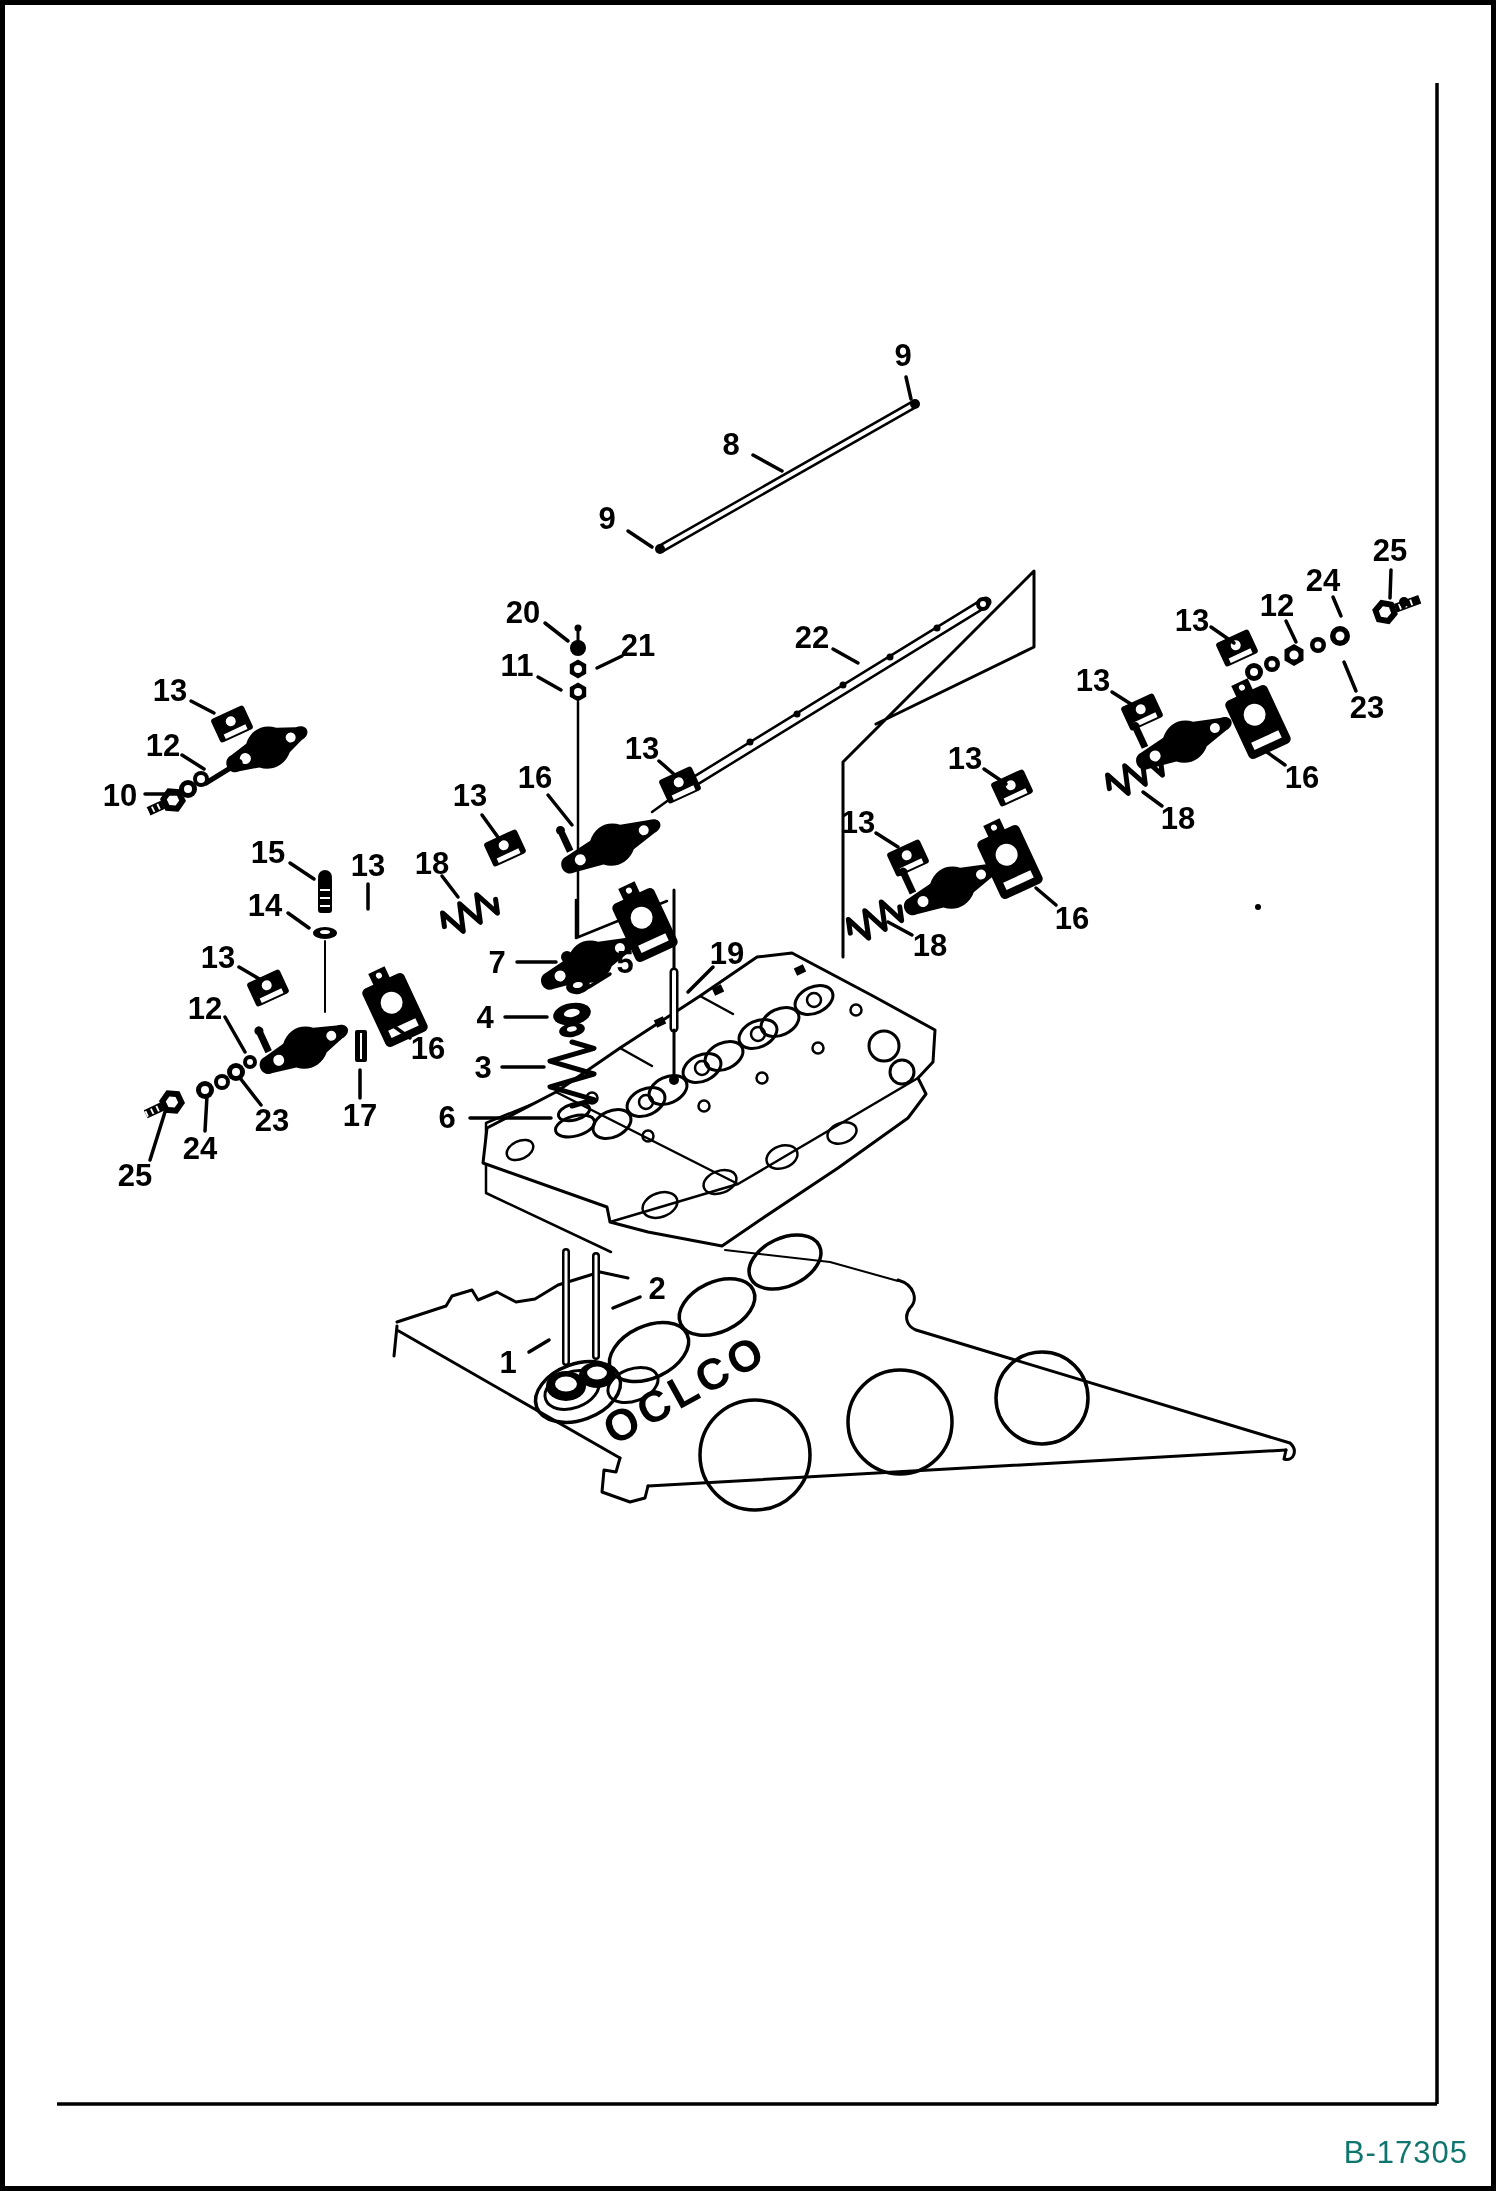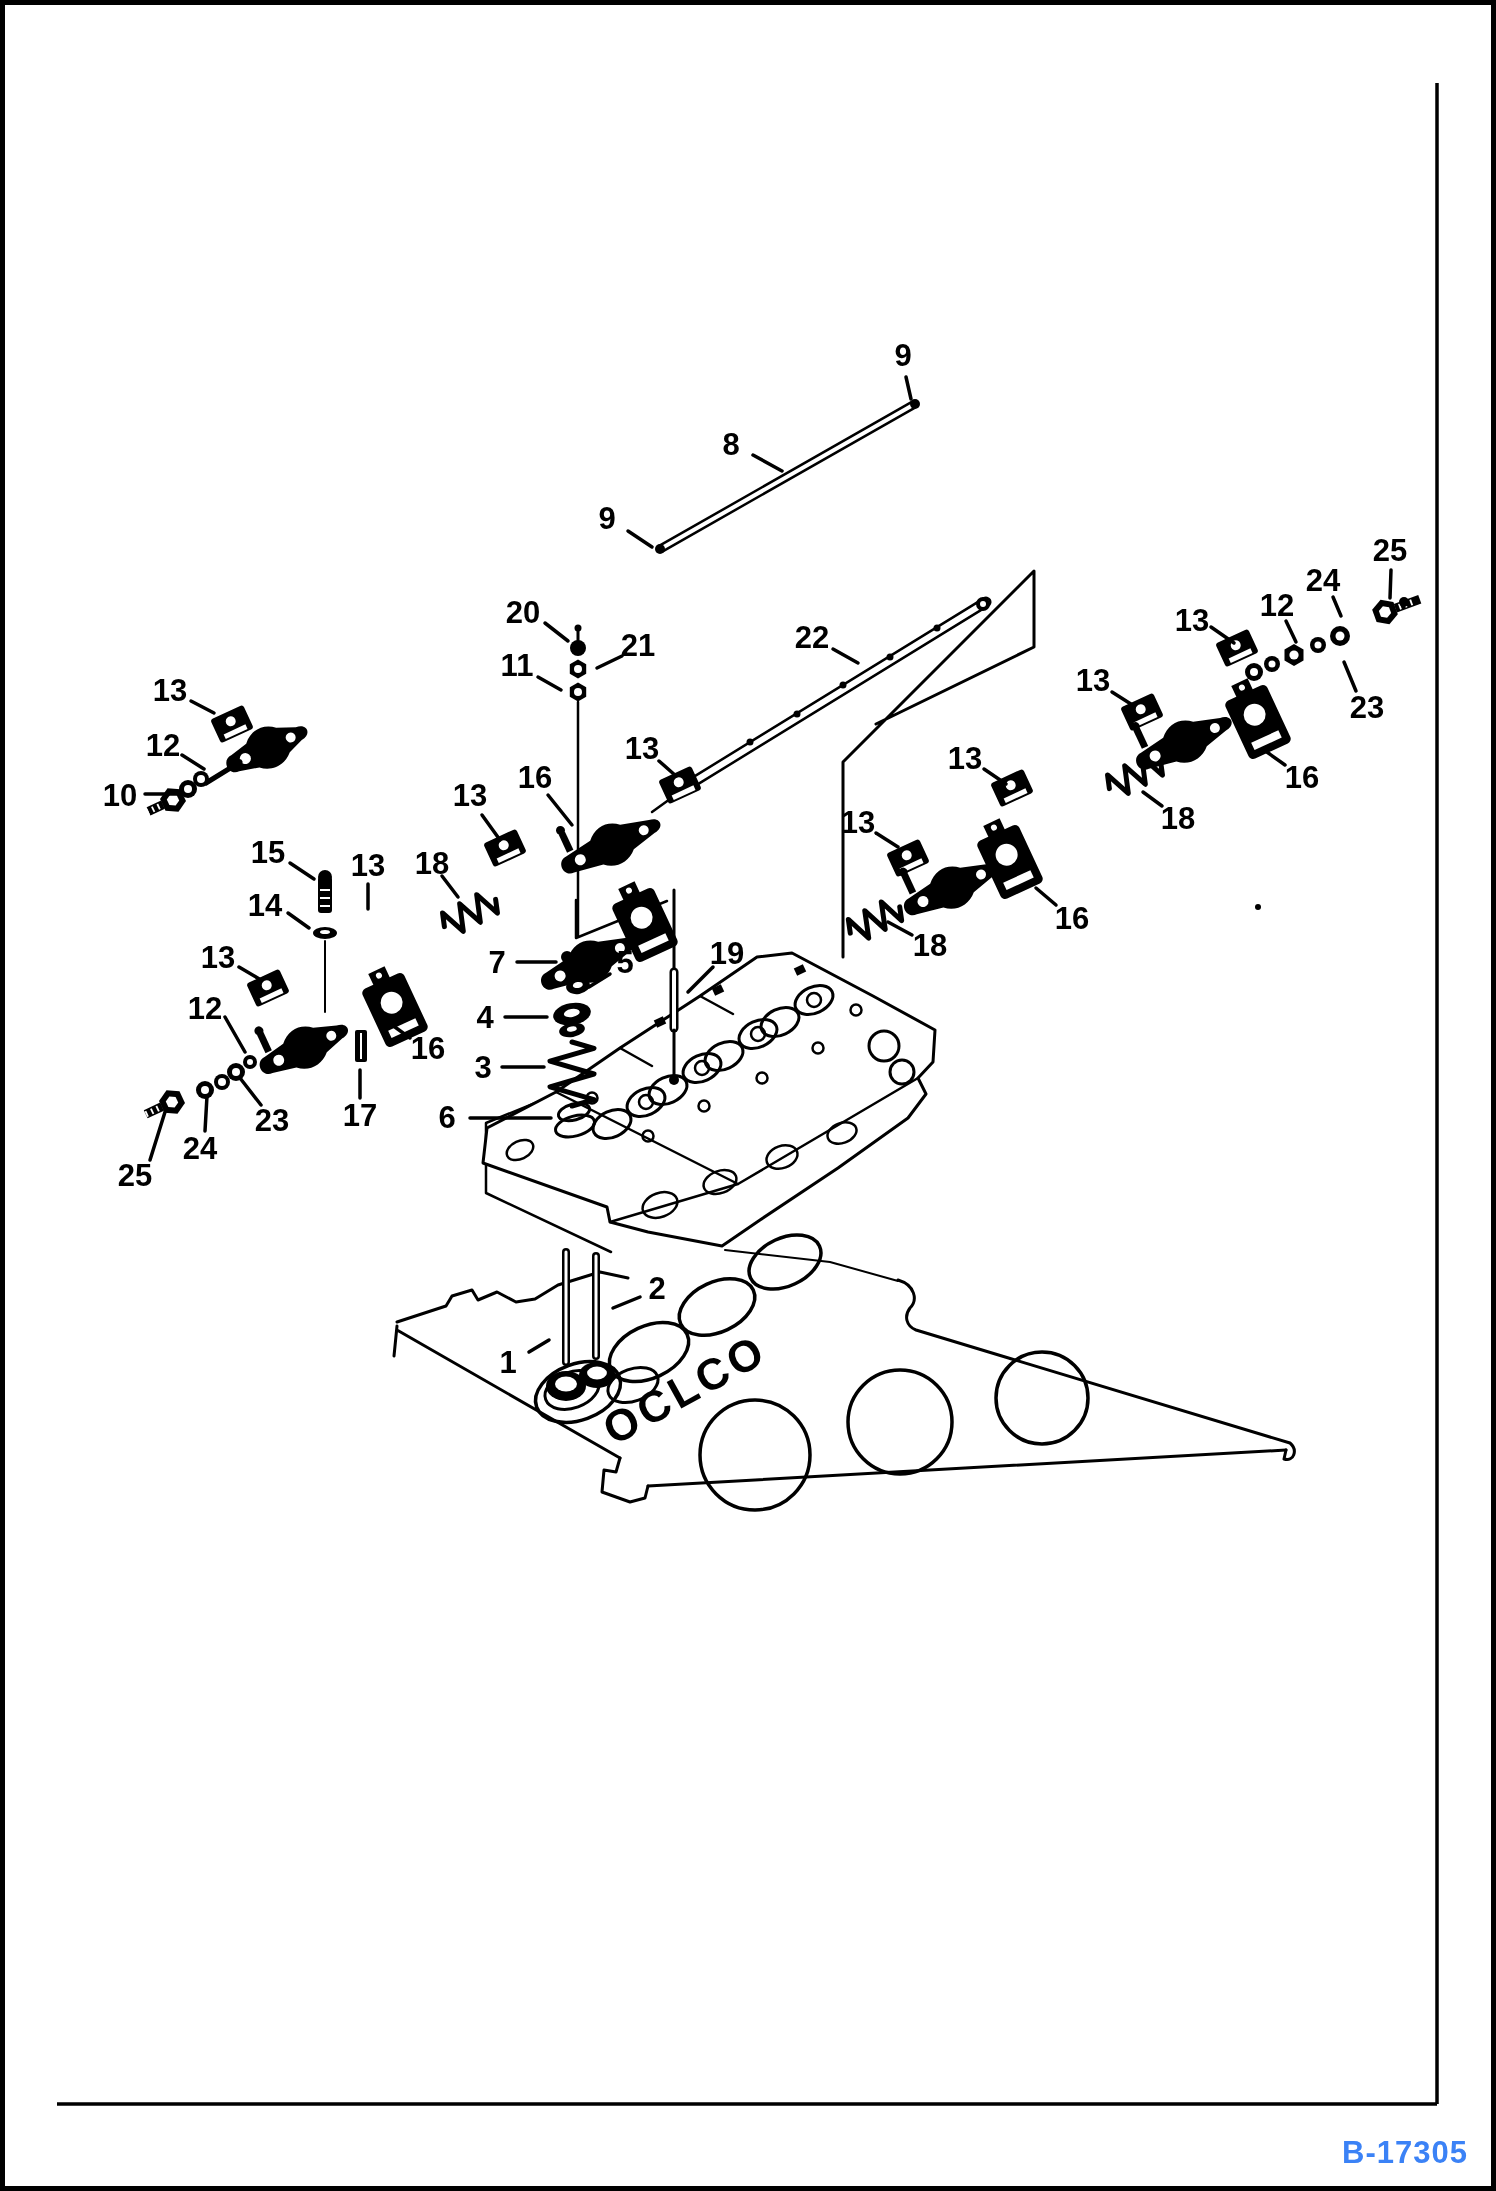--- a/index.html
+++ b/index.html
@@ -1,20 +1,20 @@
 <!DOCTYPE html>
 <html><head>
 <meta charset="utf-8">
 <style>
   html,body{margin:0;padding:0;background:#ffffff;}
   .stage{position:relative;width:1496px;height:2191px;background:#ffffff;overflow:hidden;
          font-family:"Liberation Sans",sans-serif;}
   svg{position:absolute;left:0;top:0;}
-  .figcode{position:absolute;right:28px;bottom:20px;font-weight:bold;font-size:31px;
-           color:#3b82f6;letter-spacing:1px;}
+  .figcode{position:absolute;right:28px;bottom:20px;font-weight:normal;font-size:31px;
+           color:#0f766e;letter-spacing:1px;}
 </style>
 </head>
 <body>
 
 <div class="stage">
   <svg id="art" width="1496" height="2191" viewBox="0 0 1496 2191">
       <path d="M 843 957 L 843 762 L 1034 571 L 1034 647 L 876 724" fill="none" stroke="#000000" stroke-width="3" stroke-linejoin="round" stroke-linecap="round"></path>
       <path d="M 660 1052 L 486 1123 L 486 1193 L 611 1252" fill="none" stroke="#000000" stroke-width="2.5" stroke-linejoin="round" stroke-linecap="round"></path>
       <path d="M 576 900 L 576 938 L 667 901" fill="none" stroke="#000000" stroke-width="2.5" stroke-linejoin="round" stroke-linecap="round"></path>
       <line x1="662" y1="548" x2="913" y2="405" stroke="#000000" stroke-width="9" stroke-linecap="round"></line>

